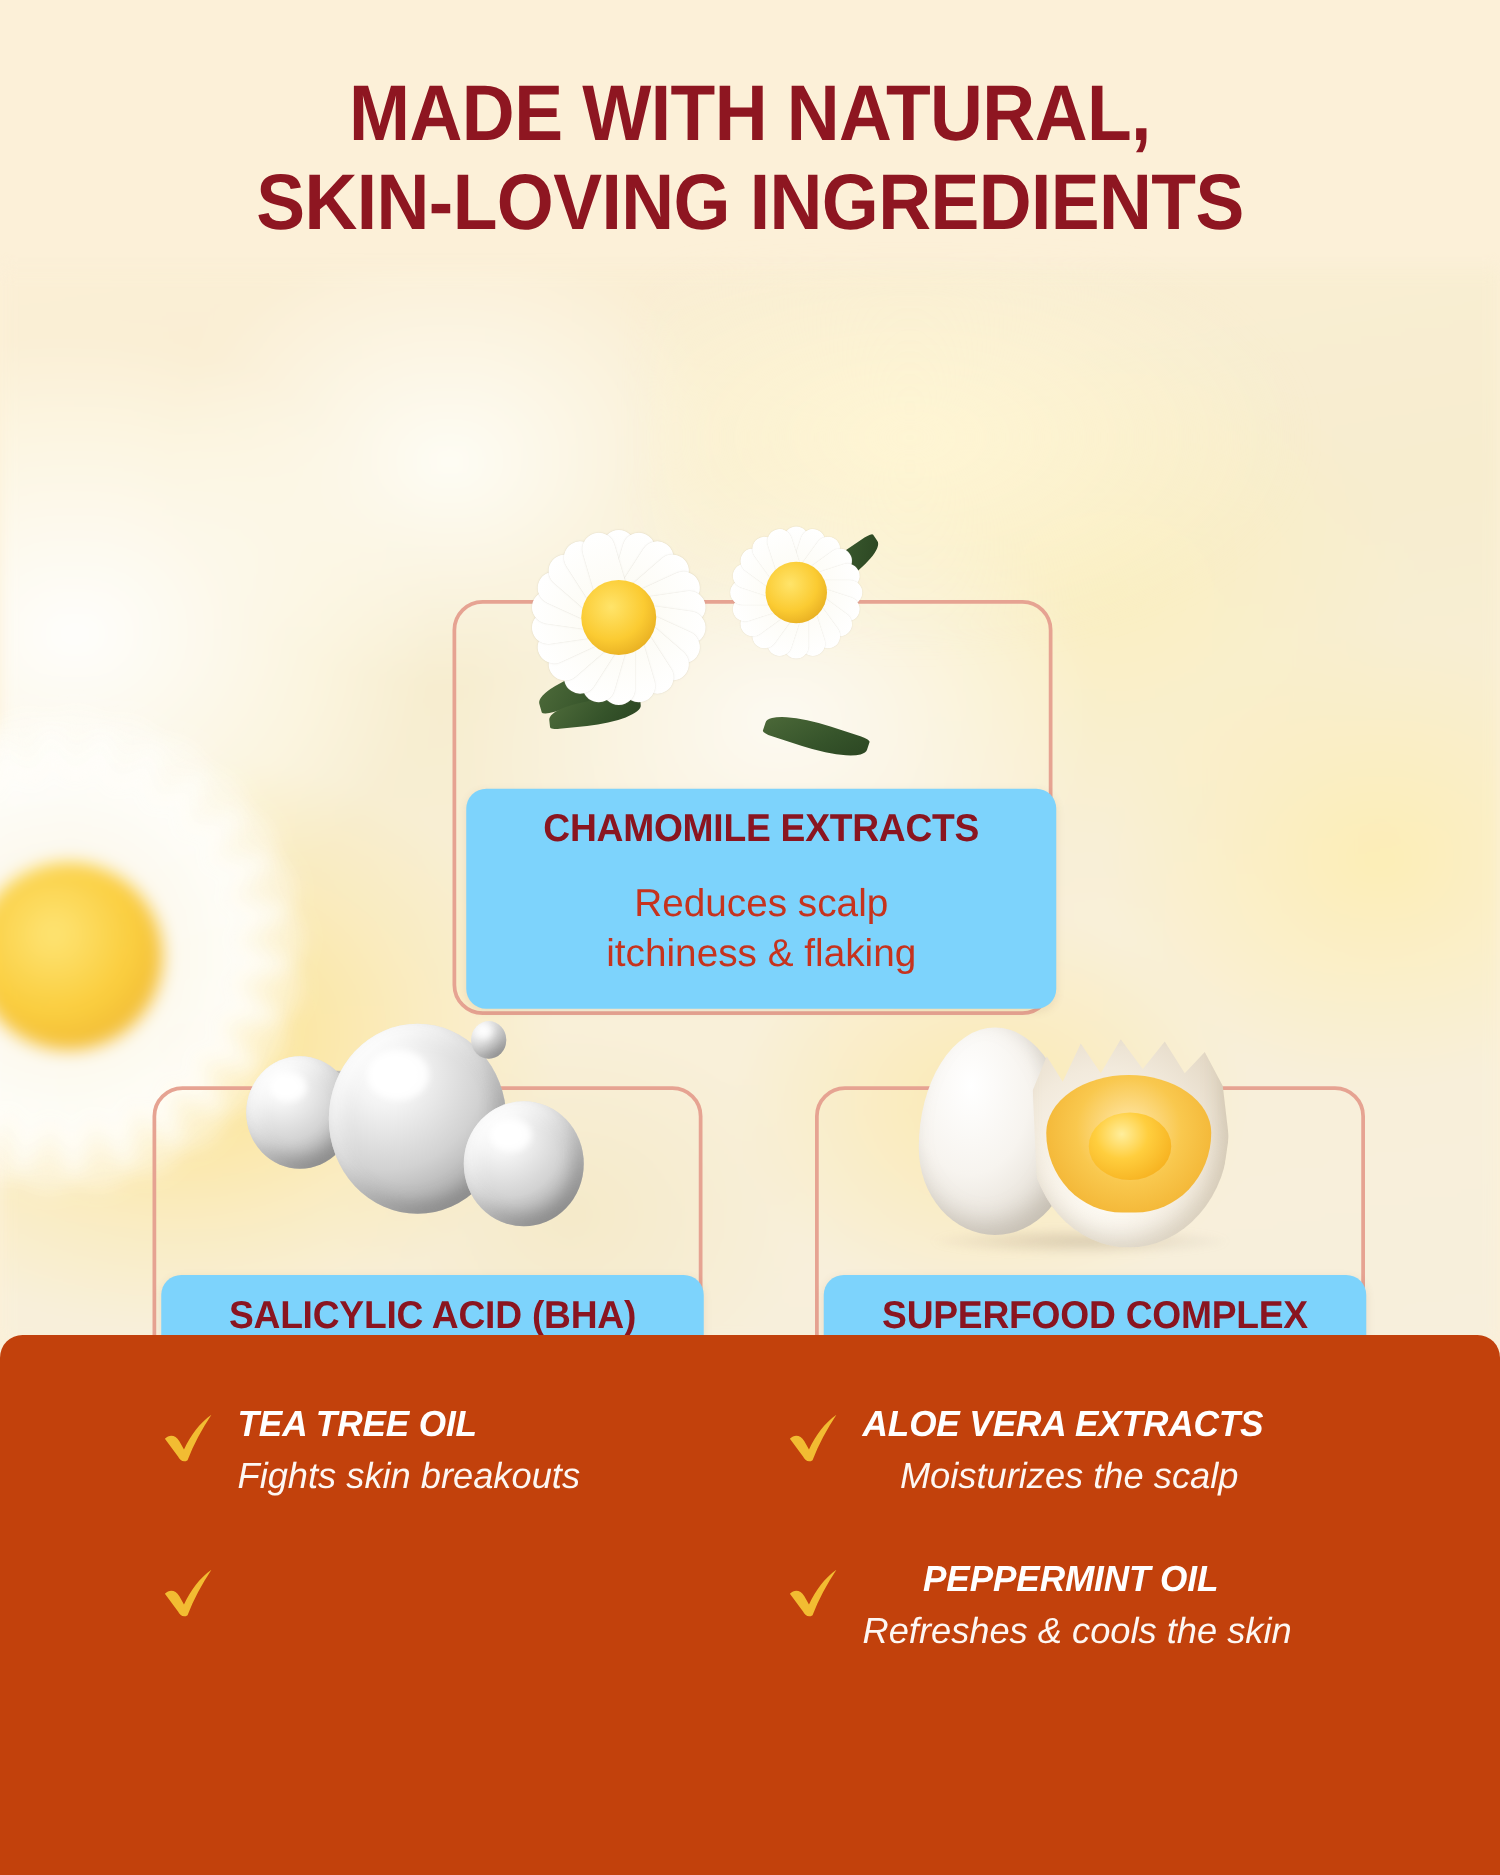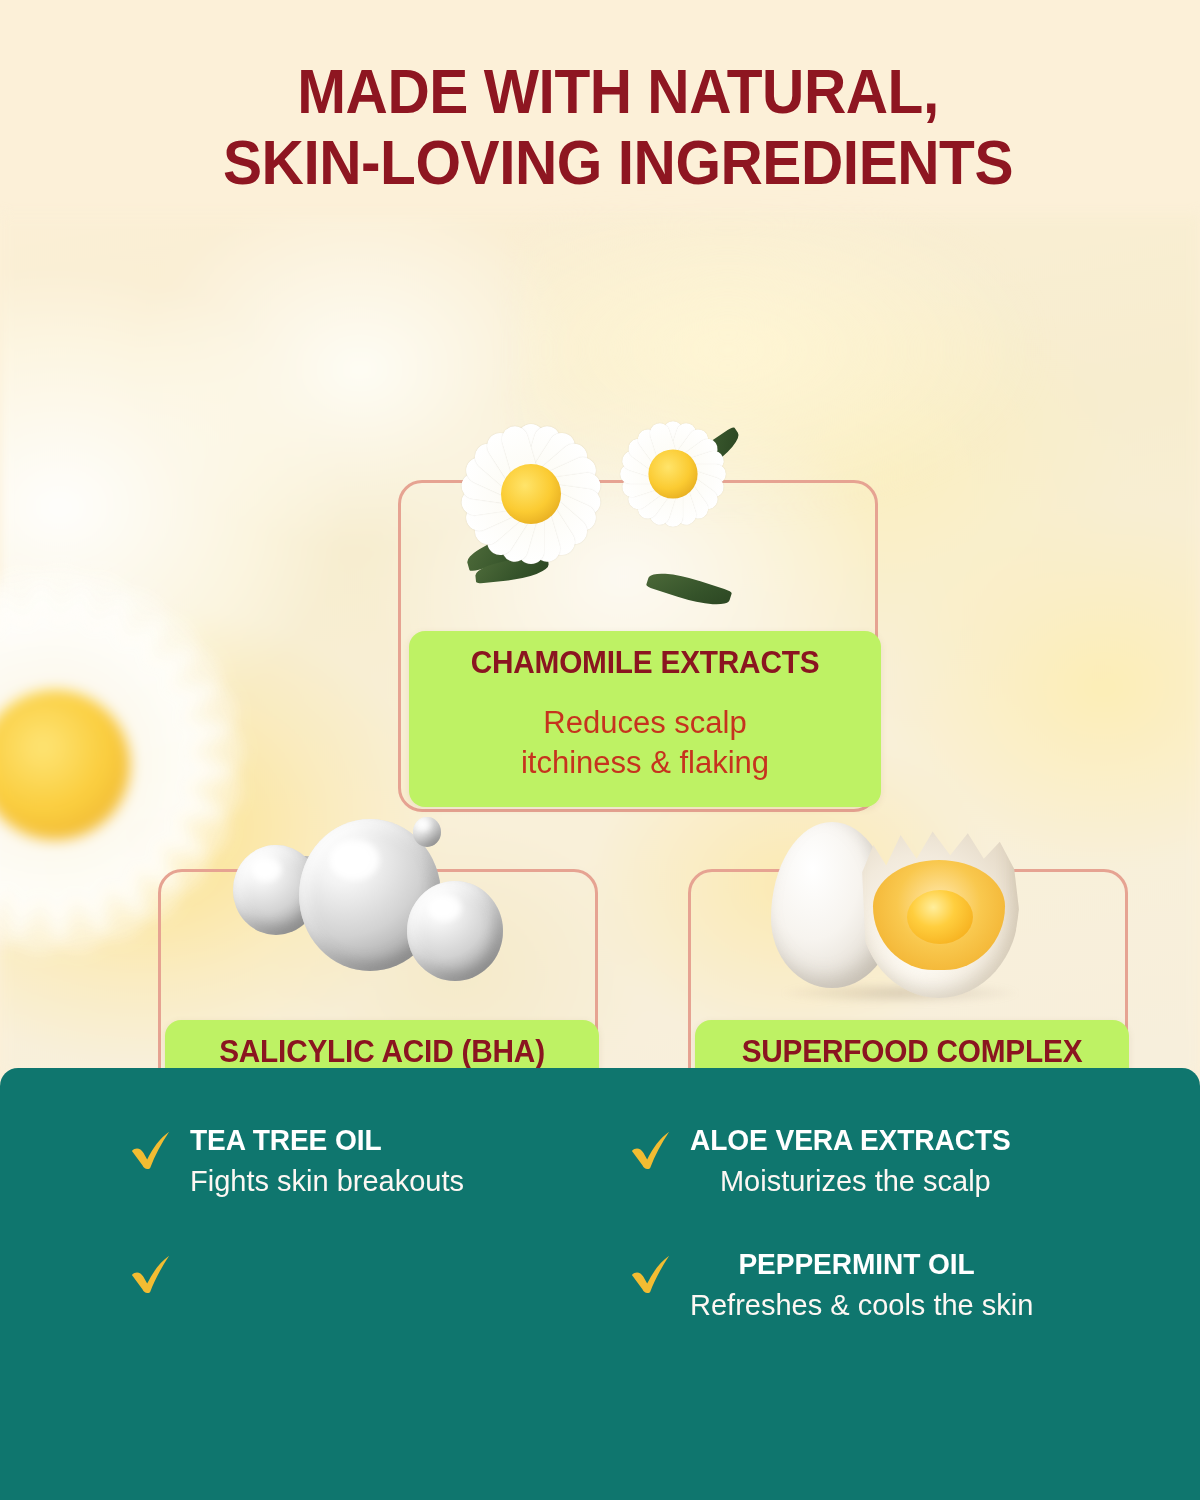--- a/index.html
+++ b/index.html
@@ -5,21 +5,21 @@
   * { margin:0; padding:0; box-sizing:border-box; }
   html, body { width:1200px; height:1500px; }
   body {
     font-family:"Liberation Sans", sans-serif;
     background:#FCF0D8;
     overflow:hidden;
     position:relative;
   }
 
   
-  .page { position:relative; width:1200px; height:1500px; overflow:hidden; background:#FCF0D8;padding-left:36px; }
+  .page { position:relative; width:1200px; height:1500px; overflow:hidden; background:#FCF0D8; }
 
   
   .bg-layer { position:absolute; inset:0; overflow:hidden; z-index:0; }
   .bg-base {
     position:absolute; left:0; top:215px; width:1200px; height:860px;
     background:
       radial-gradient(ellipse 420px 320px at 12% 72%, rgba(255,214,74,.55) 0%, rgba(255,224,120,.25) 45%, rgba(255,235,180,0) 72%),
       radial-gradient(ellipse 360px 300px at 5% 34%, rgba(255,255,255,.92) 0%, rgba(255,252,238,.5) 55%, rgba(255,250,230,0) 80%),
       radial-gradient(ellipse 300px 240px at 30% 18%, rgba(255,255,250,.85) 0%, rgba(255,250,225,0) 75%),
       radial-gradient(ellipse 330px 260px at 52% 42%, rgba(255,255,255,.7) 0%, rgba(255,251,232,0) 78%),
@@ -67,21 +67,21 @@
     white-space:pre-line;
   }
 
   
   .cards { position:relative; z-index:3; }
 
   .card { position:absolute; border:3px solid #E6A392; border-radius:24px; }
   .card .art { position:absolute; left:0; right:0; top:0; bottom:0; overflow:visible; }
   .card .panel {
     position:absolute;
-    background:#bef264;
+    background:#7dd3fc;
     border-radius:16px;
     box-shadow:0 2px 7px rgba(120,80,50,.10);
     text-align:center;
     padding:14px 10px 18px;
   }
   .card-title {
     color:#8A1520; font-weight:700; font-size:31px; line-height:1.18;
     letter-spacing:-0.2px; transform:scaleX(.96); transform-origin:50% 50%;
     white-space:nowrap;
   }
@@ -175,22 +175,23 @@
   }
   .d-leaf {
     position:absolute;
     background:linear-gradient(135deg,#4E6B3A 0%, #35532A 60%, #2A4421 100%);
     border-radius:60% 10% 60% 10%;
   }
 
   
   .benefits {
     position:absolute; left:0; top:1068px; width:1200px; height:432px;
-    background:#0f766e; border-radius:18px 18px 0 0; z-index:4;
+    background:#c2410c; border-radius:18px 18px 0 0; z-index:4;
     padding:56px 0 0 0;
+    font-style:italic;
   }
   .benefits-grid {
     display:grid; grid-template-columns:1fr 1fr;
     column-gap:0px; row-gap:48px;
     padding:0 56px 0 130px;
   }
   .benefit { display:flex; align-items:flex-start; gap:18px; }
   .benefit.col2 { margin-left:-7px;text-align:center; }
   .check-icon { flex:0 0 auto; width:42px; height:44px; margin-top:4px; }
   .benefit-text { min-width:0; }

